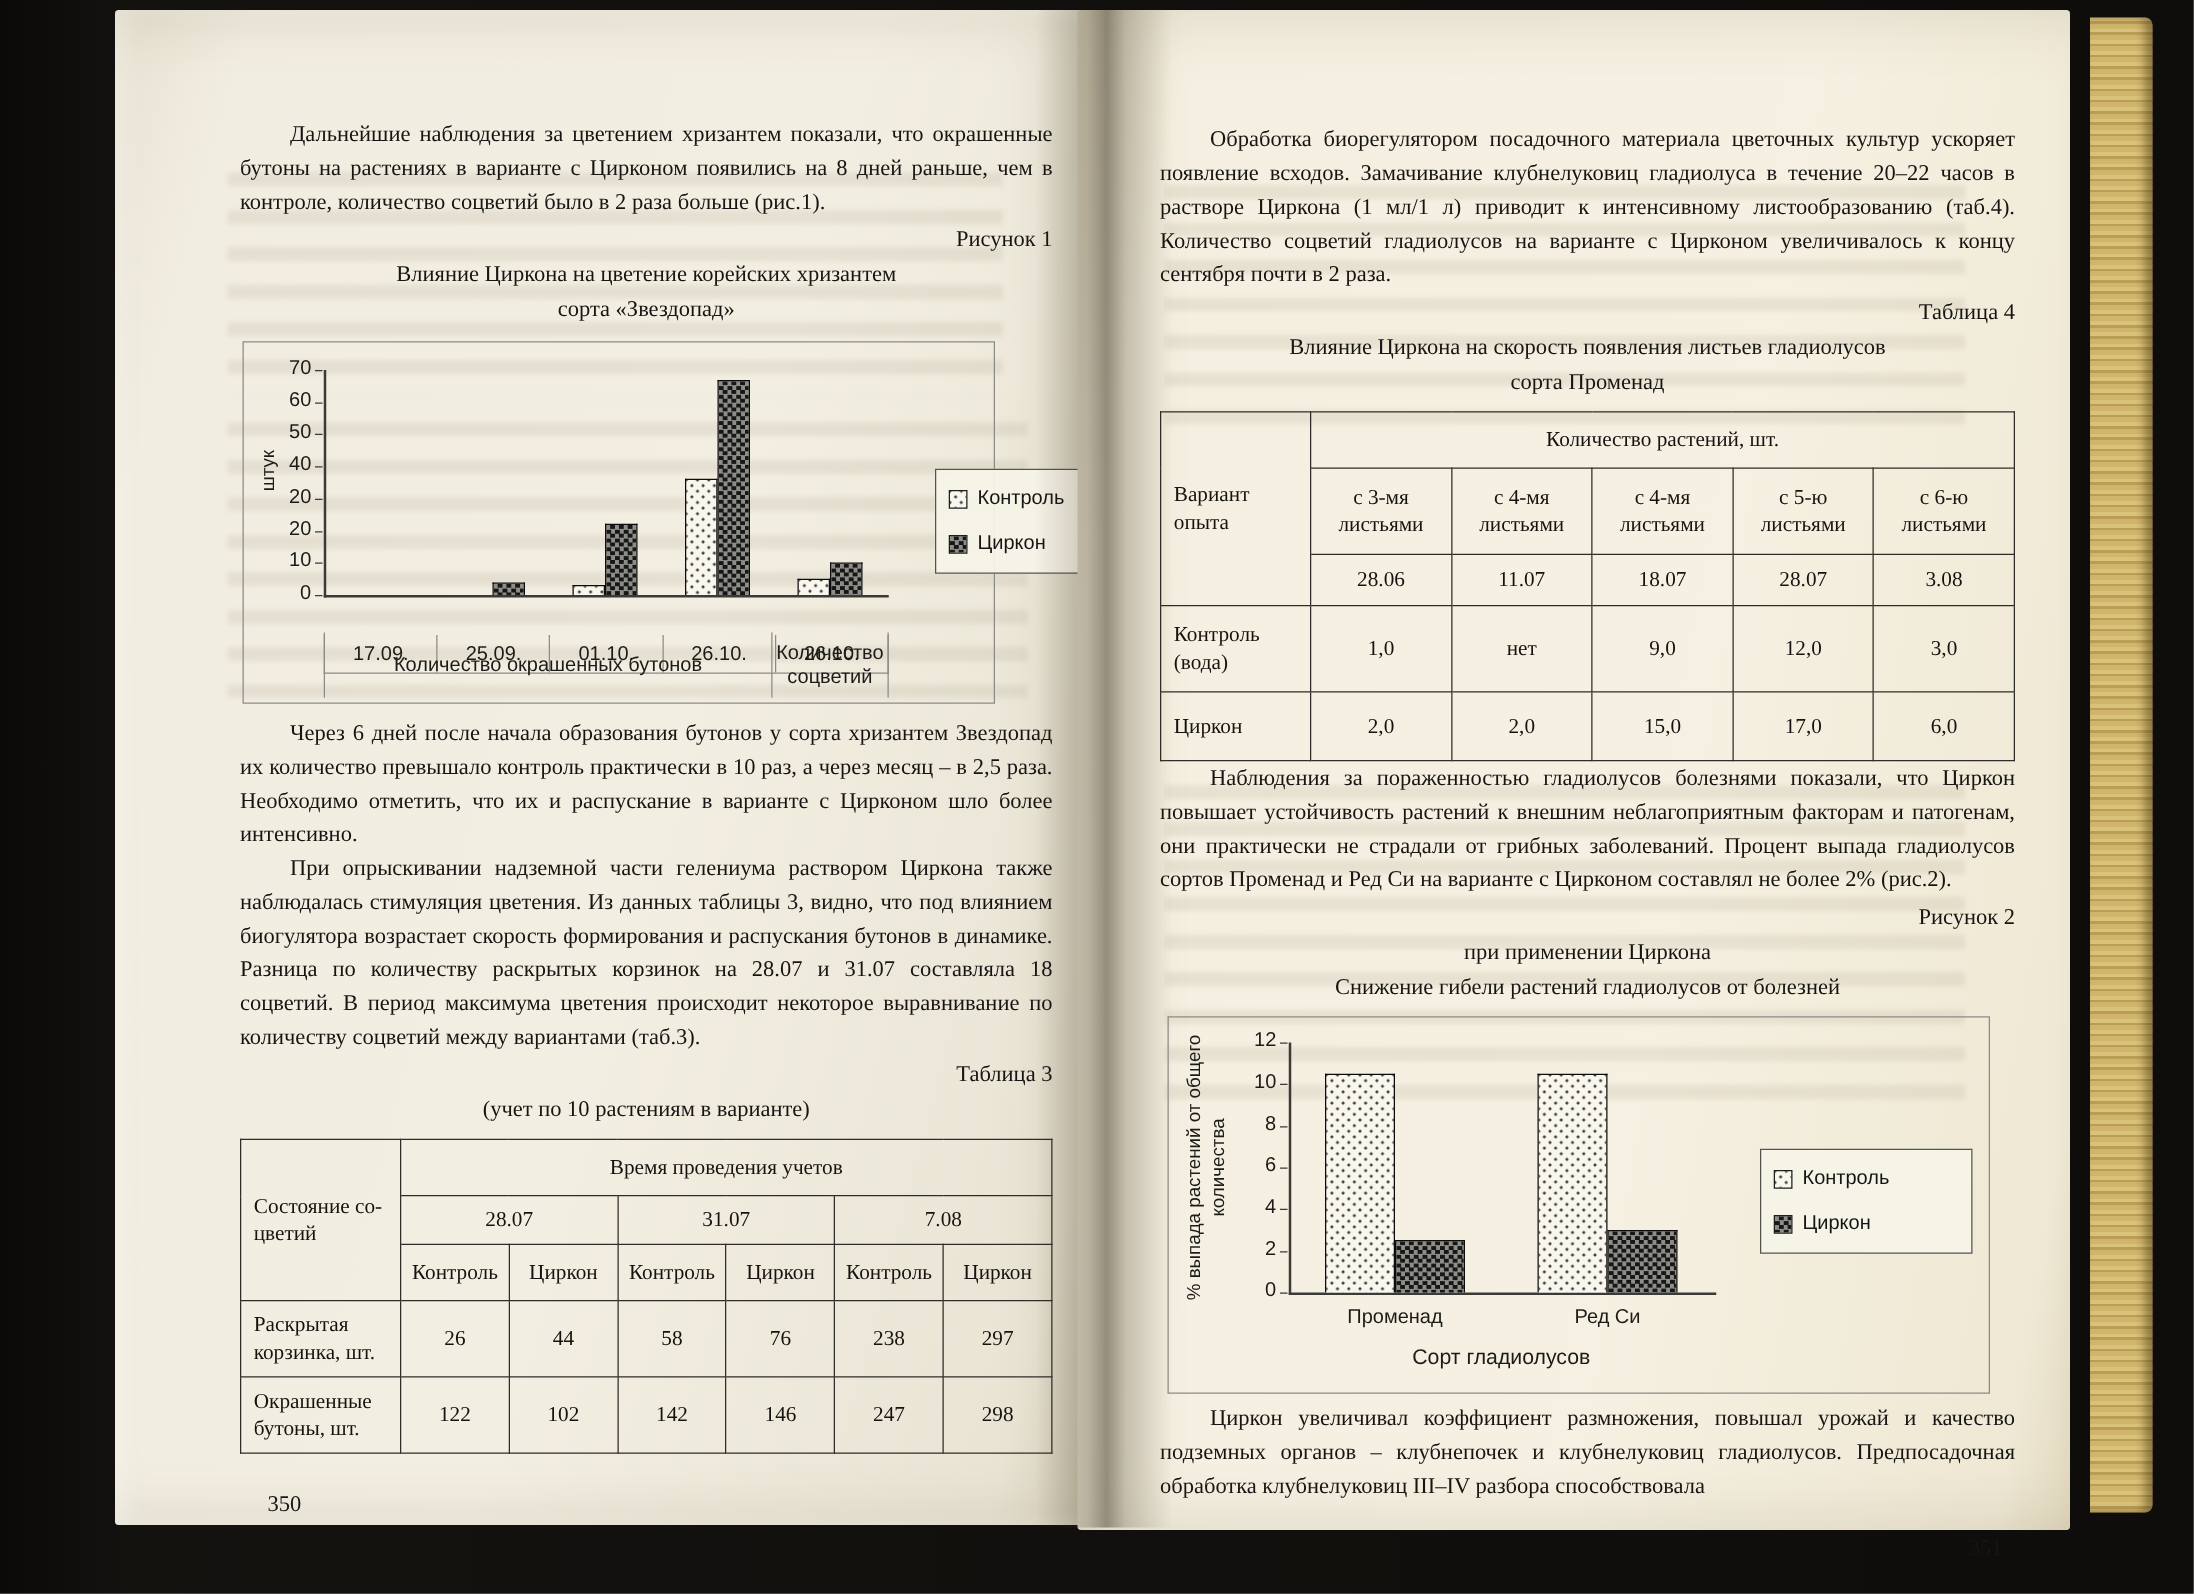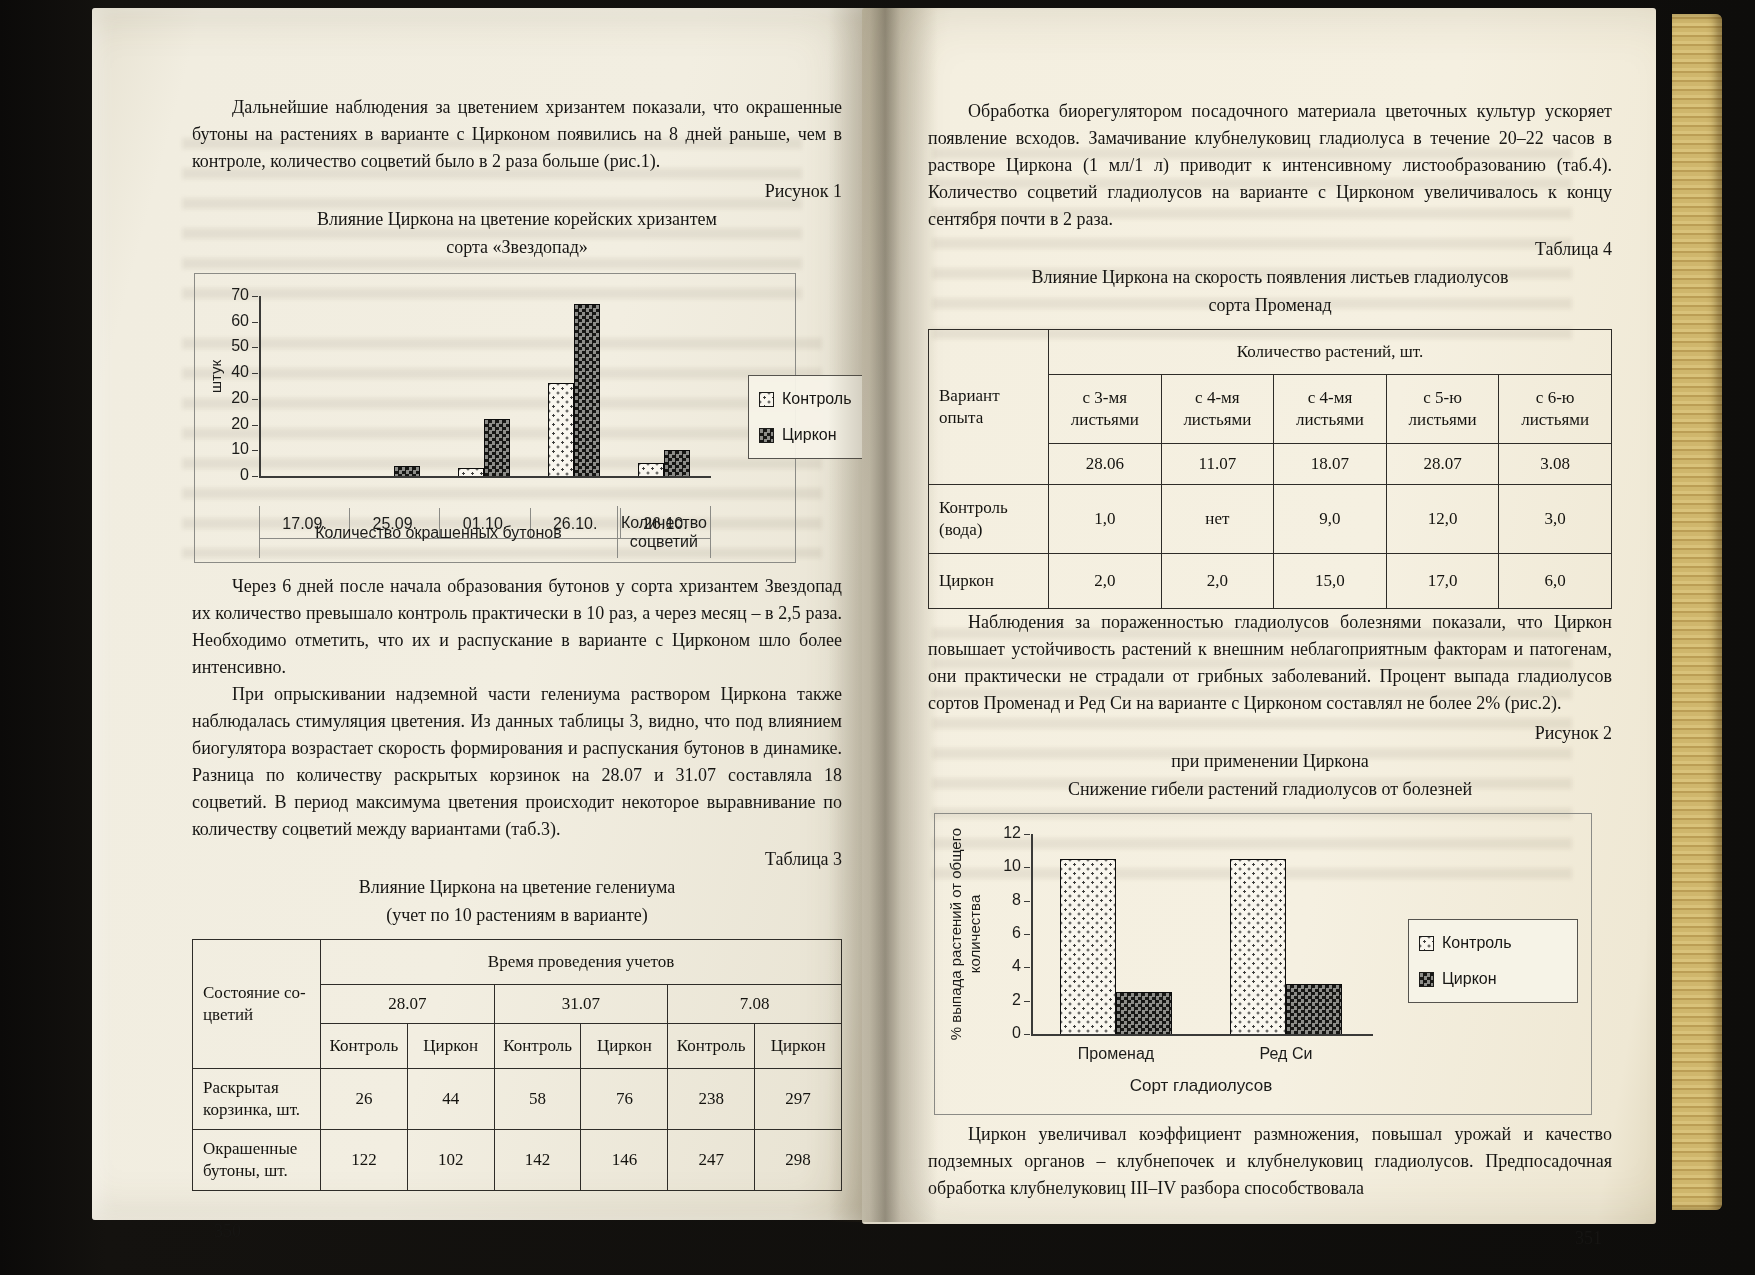--- a/index.html
+++ b/index.html
@@ -164,21 +164,20 @@
             <div class="litem">
               <span class="lmark pat-zircon"></span>
               <span class="llab">Циркон</span>
             </div>
           </div>
         </div>
 
       <p class="para ind mt1">Через 6 дней после начала образования бутонов у сорта хризантем Звездопад их количество превышало контроль практически в 10 раз, а через месяц – в 2,5 раза. Необходимо отметить, что их и распускание в варианте с Цирконом шло более интенсивно.</p>
       <p class="para ind">При опрыскивании надземной части гелениума раствором Циркона также наблюдалась стимуляция цветения. Из данных таблицы 3, видно, что под влиянием биогулятора возрастает скорость формирования и распускания бутонов в динамике. Разница по количеству раскрытых корзинок на 28.07 и 31.07 составляла 18 соцветий. В период максимума цветения происходит некоторое выравнивание по количеству соцветий между вариантами (таб.3).</p>
       <div class="caption-right">Таблица 3</div>
-      <div class="caption-center">Влияние Циркона на цветение гелениума</div>
       <div class="caption-center">(учет по 10 растениям в варианте)</div>
 
       <table class="tbl t3" id="t3">
           <colgroup>
             <col style="width: 128px;">
             <col>
             <col>
             <col>
             <col>
             <col>

